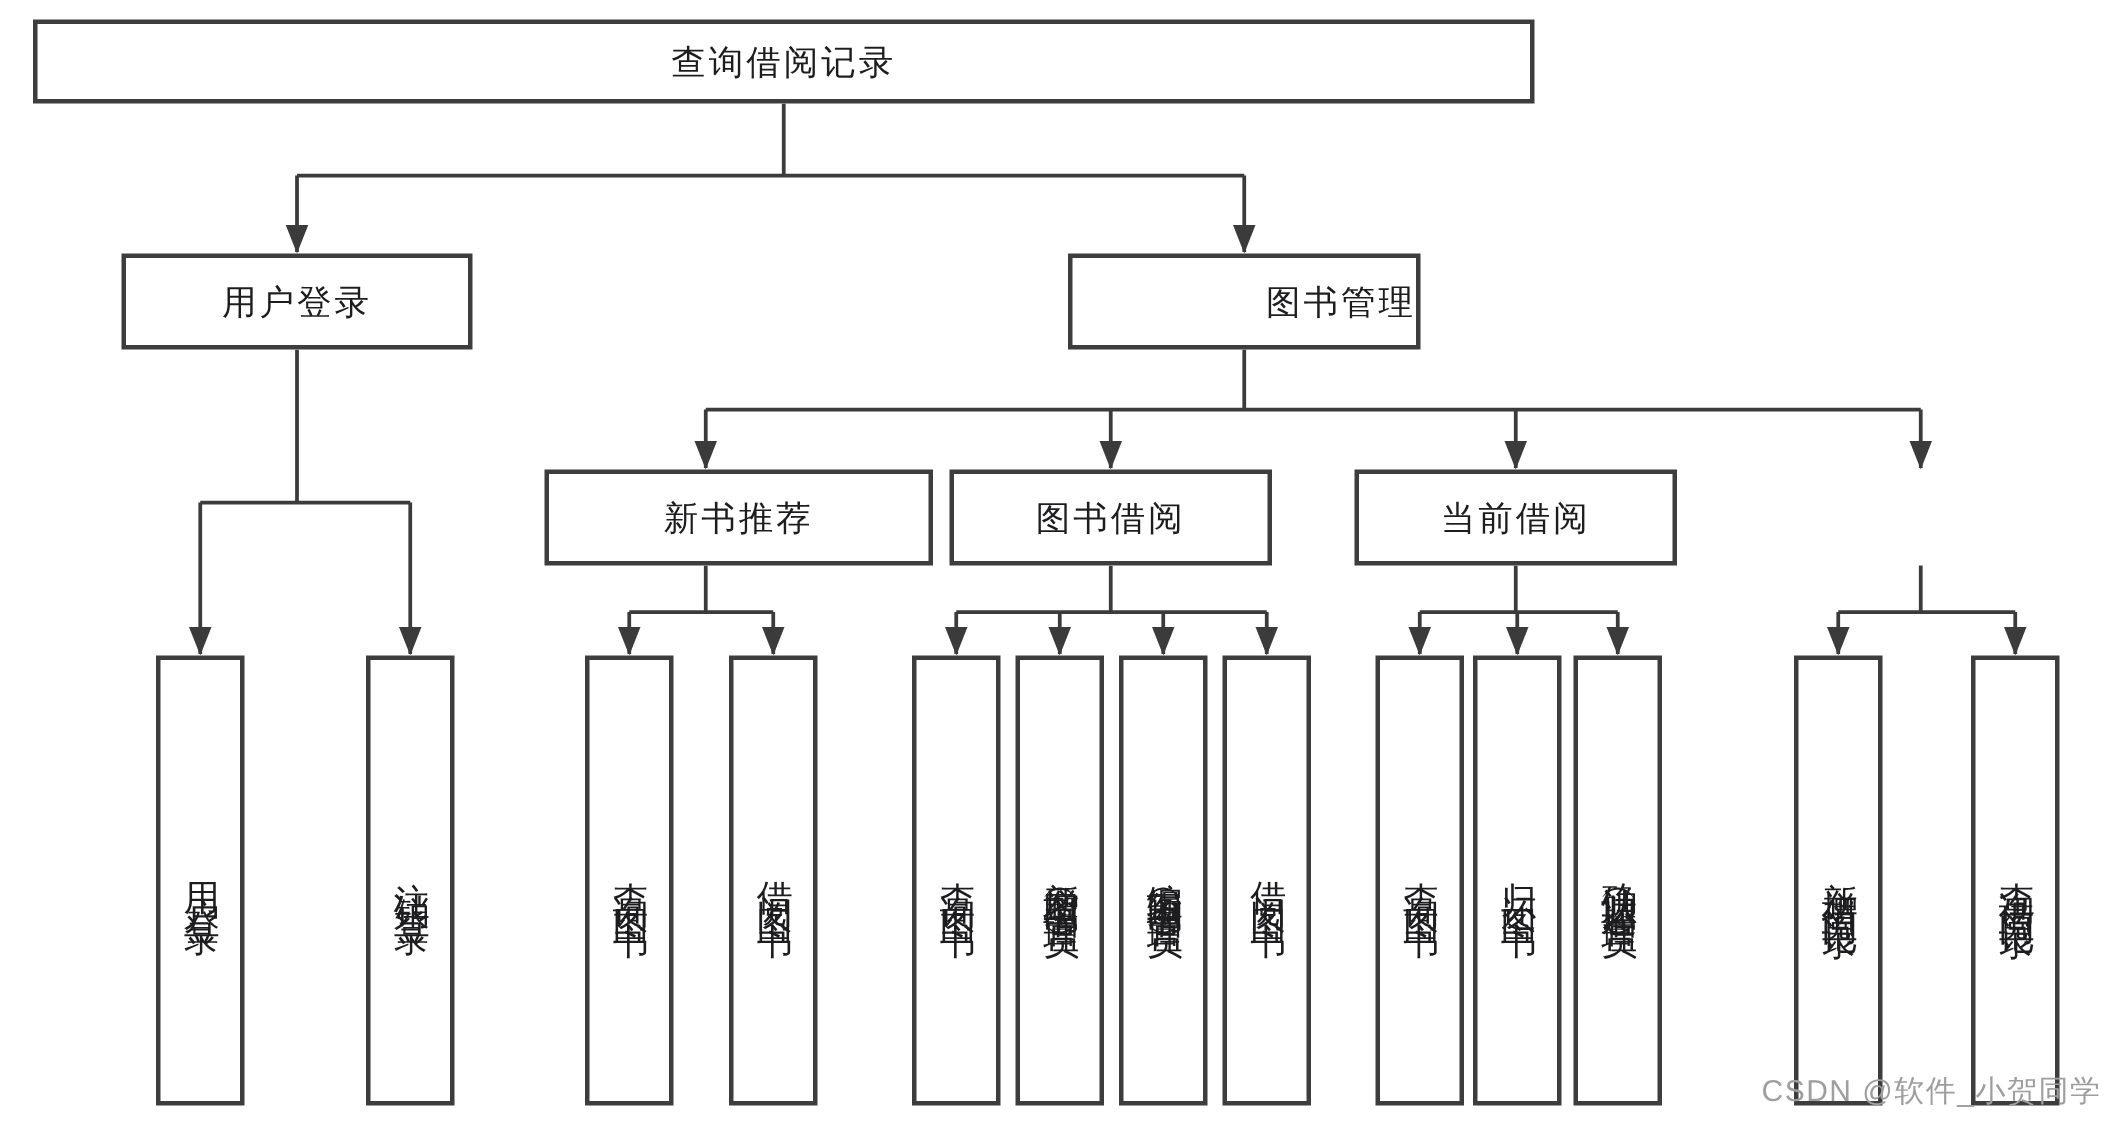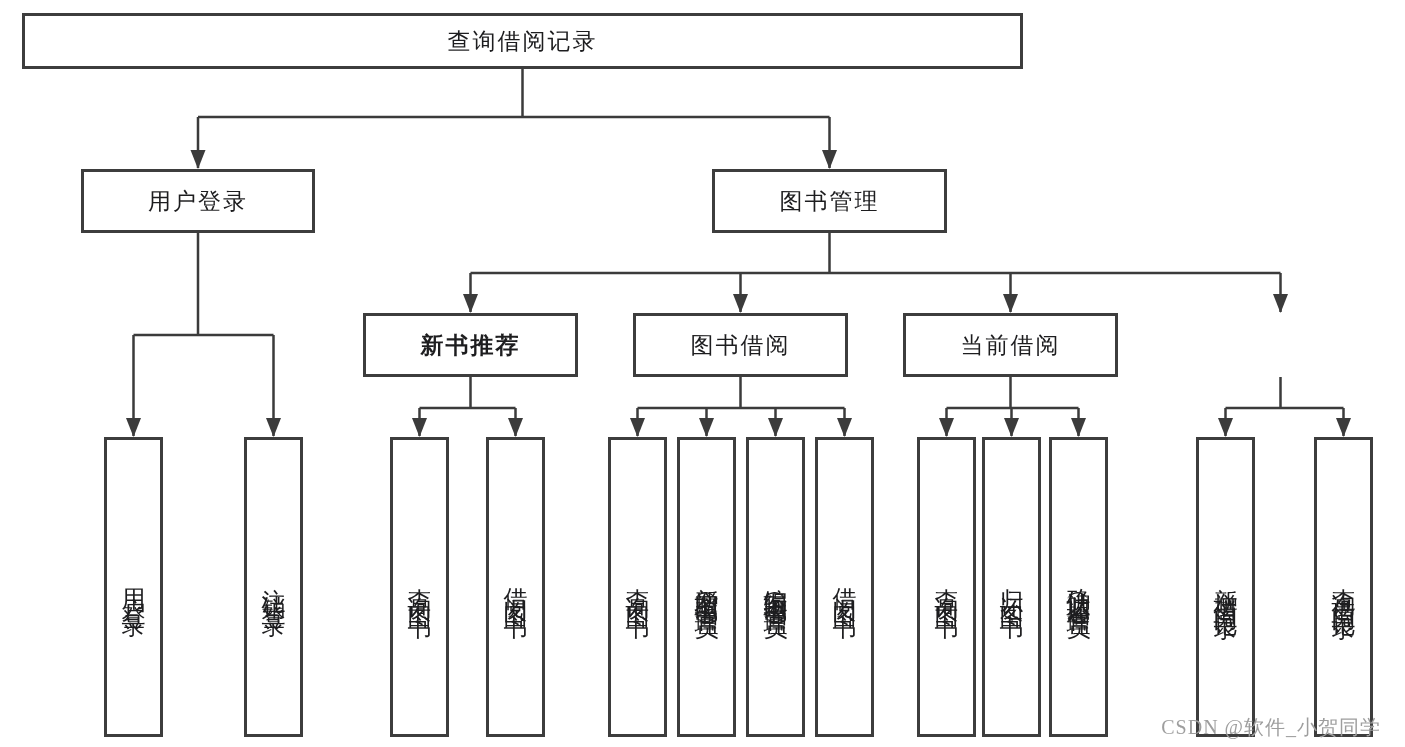--- a/index.html
+++ b/index.html
@@ -58,28 +58,27 @@
     text-orientation: mixed;
     white-space: nowrap;
     font-size: 24px;
     color: var(--text);
   }
   .vbox.s span { letter-spacing: 9px; }
   .vbox.m span { letter-spacing: 6px; }
   .vbox.l span { letter-spacing: 4px; }
   .watermark {
     position: absolute;
-    right: 24px;
+    right: 4px;
     top: 714px;
     z-index: 3;
     font-size: 20px;
     letter-spacing: 1px;
     color: var(--watermark);
     white-space: nowrap;
-    font-family: Liberation Serif, serif;
   }
 </style>
 </head>
 <body>
 
 <div class="stage">
 
   <svg class="connectors" viewBox="0 0 1405 747" xmlns="http://www.w3.org/2000/svg" aria-hidden="true">
 
     <path d="M522.5,69 V117 M198,117 H829.5 M198,117 V168 M829.5,117 V168"></path>
@@ -119,25 +118,25 @@
     <polygon points="1336,418 1351,418 1343.5,437"></polygon>
   </svg>
 
   <div class="node hbox" style="left:22px; top:13px; width:1001px; height:56px;">
     <span>查询借阅记录</span>
   </div>
 
   <div class="node hbox" style="left:81px; top:169px; width:234px; height:64px;">
     <span>用户登录</span>
   </div>
-  <div class="node hbox" style="left:712px; top:169px; width:235px; height:64px;">
+  <div class="node hbox" style="left:712px; top:169px; width:235px; height:64px;justify-content:flex-end;">
     <span>图书管理</span>
   </div>
 
-  <div class="node hbox" style="left:363px; top:313px; width:215px; height:64px;font-weight:bold;">
+  <div class="node hbox" style="left:363px; top:313px; width:259px; height:64px;">
     <span>新书推荐</span>
   </div>
   <div class="node hbox" style="left:903px; top:313px; width:215px; height:64px;">
     <span>当前借阅</span>
   </div>
   <div class="node hbox" style="left:633px; top:313px; width:215px; height:64px;">
     <span>图书借阅</span>
   </div>
 
   <div class="node vbox s" style="left:104px; top:437px;">

